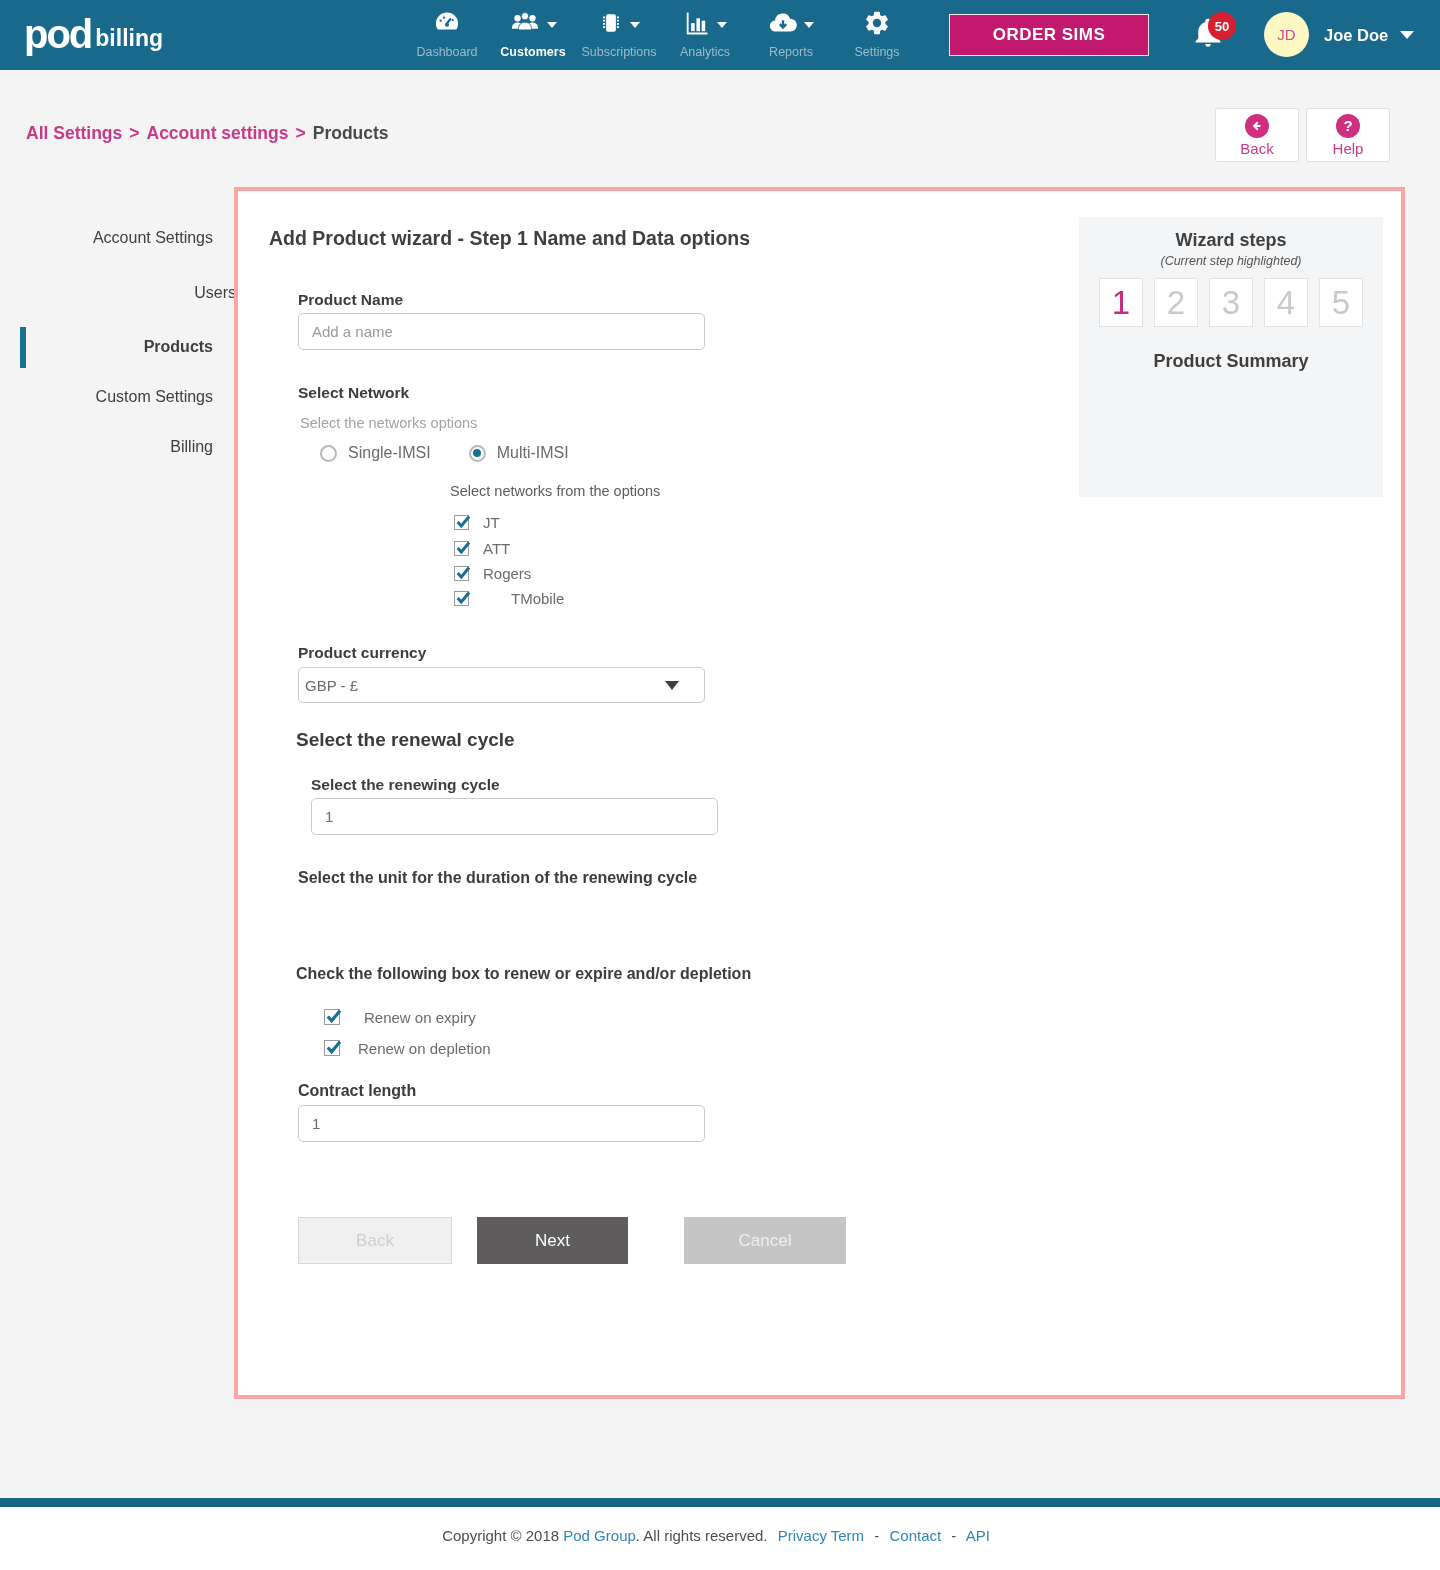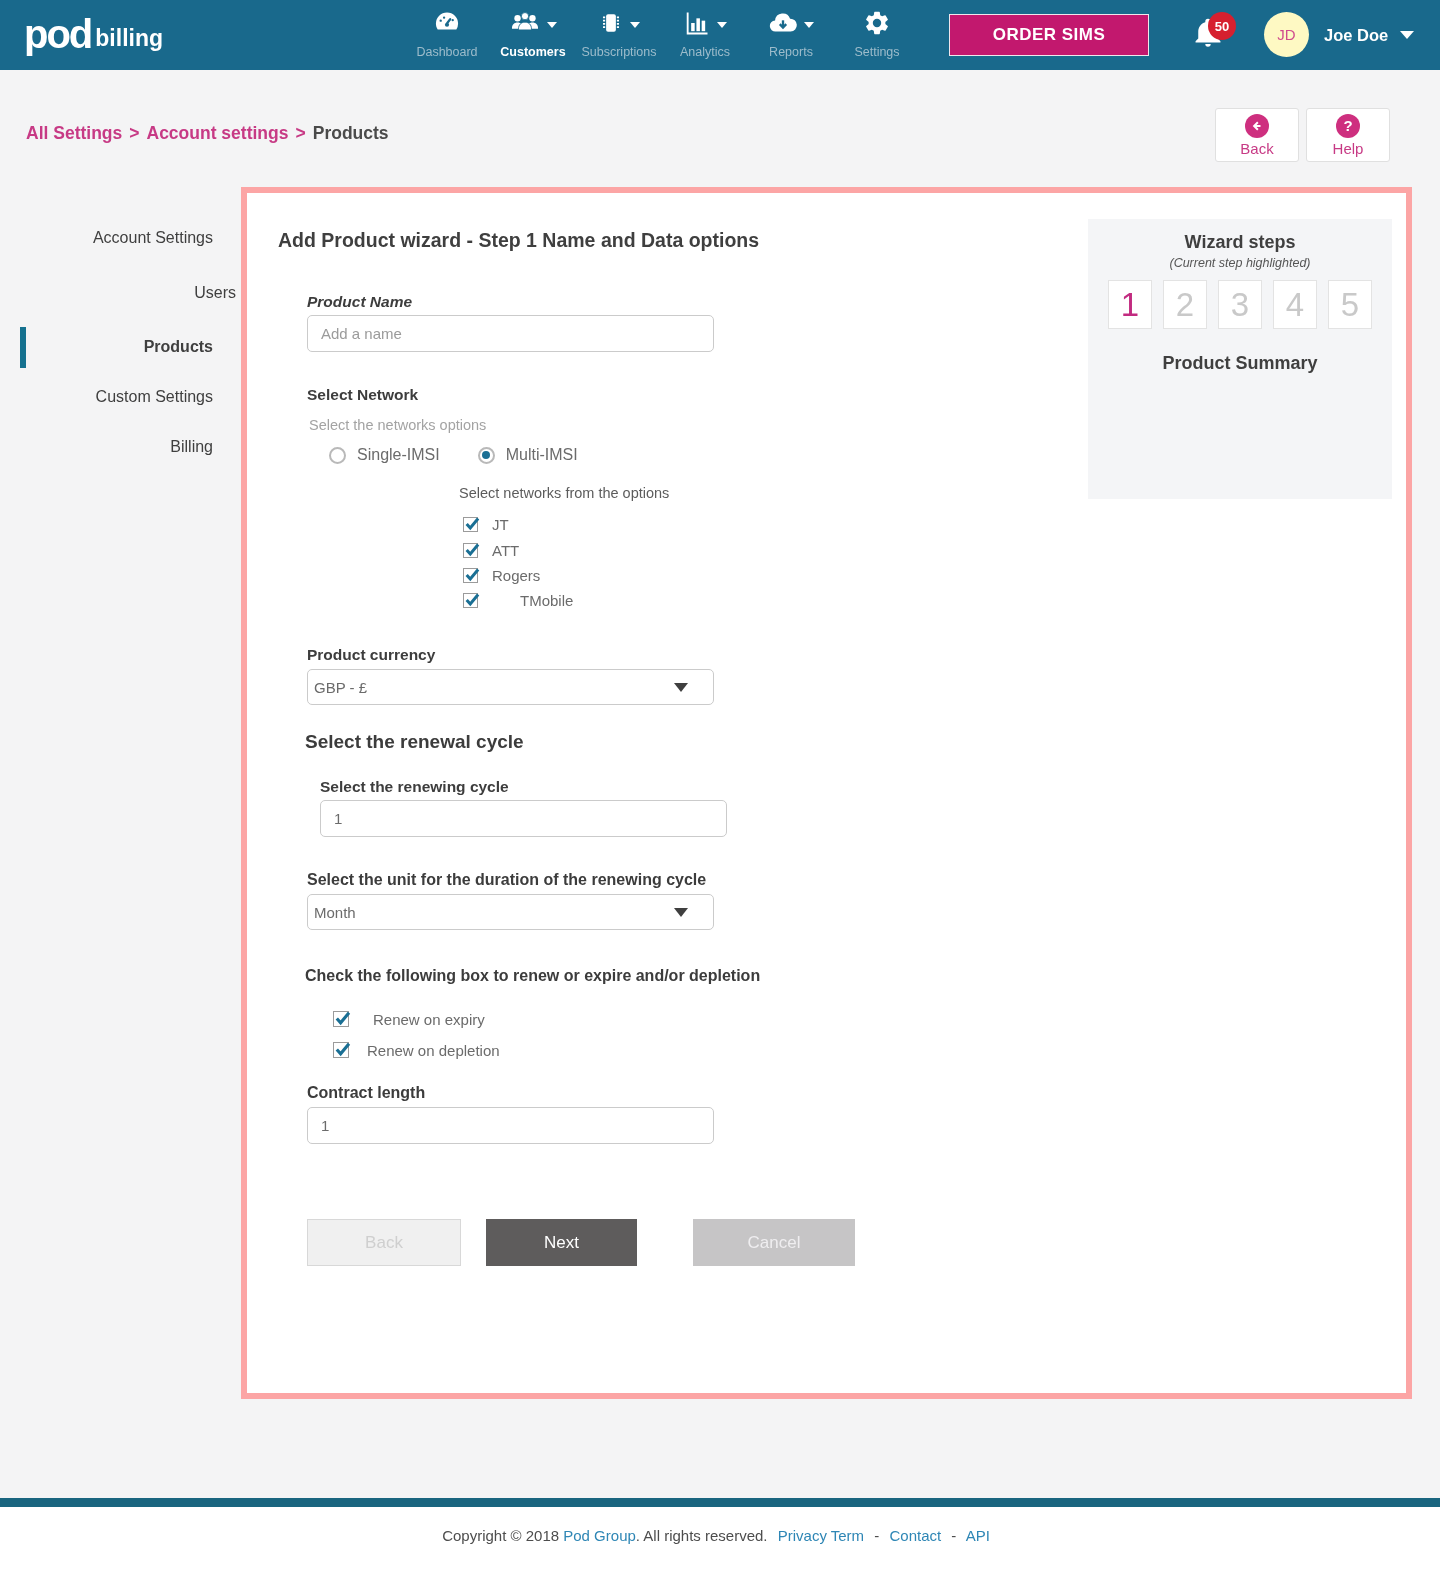--- a/index.html
+++ b/index.html
@@ -34,21 +34,21 @@
   .top-action .circ { width:24px; height:24px; border-radius:50%; background:#ce2f7f; color:#fff; display:flex; align-items:center; justify-content:center; font-weight:700; font-size:15px; }
   .top-action .lbl { color:#c73a85; font-size:15px; }
   #back-action { left:1215px; } #help-action { left:1306px; }
 
   
   .side-item { position:absolute; left:0; width:213px; height:28px; line-height:28px; text-align:right; font-size:16px; color:#3f3f3f; cursor:pointer; }
   .side-item.active { font-weight:700; }
   .active-bar { position:absolute; left:20px; top:327px; width:6px; height:41px; background:#15718f; }
 
   
-  .panel { position:absolute; left:241px; top:187px; width:1171px; height:1212px; background:#fff; border:6px solid #fca5a5; }
+  .panel { position:absolute; left:234px; top:187px; width:1171px; height:1212px; background:#fff; border:4px solid #fca5a5; }
   .panel h1 { position:absolute; left:31px; top:36px; font-size:19.5px; color:#3f3f3f; font-weight:700; }
   .flabel { position:absolute; font-size:15.5px; font-weight:700; color:#3d3d3d; }
   .hint { position:absolute; font-size:14.5px; color:#a3a3a3; }
   .tinput { position:absolute; width:407px; height:37px; border:1px solid #cbcbcb; border-radius:5px; background:#fff; font-size:15px; color:#6b6b6b; padding:0 13px; font-family:"Liberation Sans", sans-serif; outline:none; }
   .tinput::placeholder { color:#9b9b9b; }
   .selbox { position:absolute; width:407px; height:36px; border:1px solid #cbcbcb; border-radius:5px; background:#fff; display:flex; align-items:center; padding:0 6px; font-size:15px; color:#6b6b6b; cursor:pointer; }
   .selbox .sel-caret { position:absolute; right:25px; width:0; height:0; border-left:7px solid transparent; border-right:7px solid transparent; border-top:9px solid #3f3f3f; }
   .radio-row { position:absolute; left:82px; top:253px; display:flex; align-items:center; }
   .radio { width:17px; height:17px; border:2px solid #b9b9b9; border-radius:50%; background:#fff; position:relative; cursor:pointer; flex:none; }
   .radio .dot { display:none; position:absolute; left:2.5px; top:2.5px; width:8px; height:8px; background:#1a6f94; border-radius:50%; }
@@ -235,21 +235,21 @@
 <div class="side-item" style="top:224px;">Account Settings</div>
 <div class="side-item" style="top:279px;margin-left:23px;">Users</div>
 <div class="side-item active" style="top:333px;">Products</div>
 <div class="side-item" style="top:383px;">Custom Settings</div>
 <div class="side-item" style="top:433px;">Billing</div>
 <div class="active-bar"></div>
 
 <div class="panel">
   <h1>Add Product wizard - Step 1 Name and Data options</h1>
 
-  <div class="flabel" style="left:60px; top:100px;font-style:italic;">Product Name</div>
+  <div class="flabel" style="left:60px; top:100px;">Product Name</div>
   <input class="tinput" style="left: 60px; top: 122px;" type="text" placeholder="Add a name">
 
   <div class="flabel" style="left:60px; top:193px;">Select Network</div>
   <div class="hint" style="left:62px; top:224px;">Select the networks options</div>
 
   <div class="radio-row">
     <span class="radio"></span>
     <span class="radio-lbl">Single-IMSI</span>
     <span class="radio selected" style="margin-left:38px;">
         <span class="dot"></span>
@@ -296,24 +296,20 @@
   <div class="selbox" style="left:60px; top:476px;">
     <span>GBP - £</span>
     <span class="sel-caret"></span>
   </div>
 
   <div class="big-label" style="left:58px; top:538px;">Select the renewal cycle</div>
   <div class="flabel" style="left:73px; top:585px;">Select the renewing cycle</div>
   <input class="tinput" style="left: 73px; top: 607px;" type="text" value="1">
 
   <div class="mid-label" style="left:60px; top:678px;">Select the unit for the duration of the renewing cycle</div>
-  <div class="selbox" style="left:60px; top:701px;">
-    <span>Month</span>
-    <span class="sel-caret"></span>
-  </div>
 
   <div class="mid-label" style="left:58px; top:774px;">Check the following box to renew or expire and/or depletion</div>
   <div class="renew-row" style="top:816px;">
     <span class="cb checked">
         <svg width="18" height="18" viewBox="0 0 16 16">
           <path d="M2.5 8.5l3.4 3.8 7.4-9" stroke="#1a6f94" stroke-width="2.8" fill="none"></path>
         </svg>
       </span>
     <span class="cb-lbl" style="margin-left:24px;">Renew on expiry</span>
   </div>

